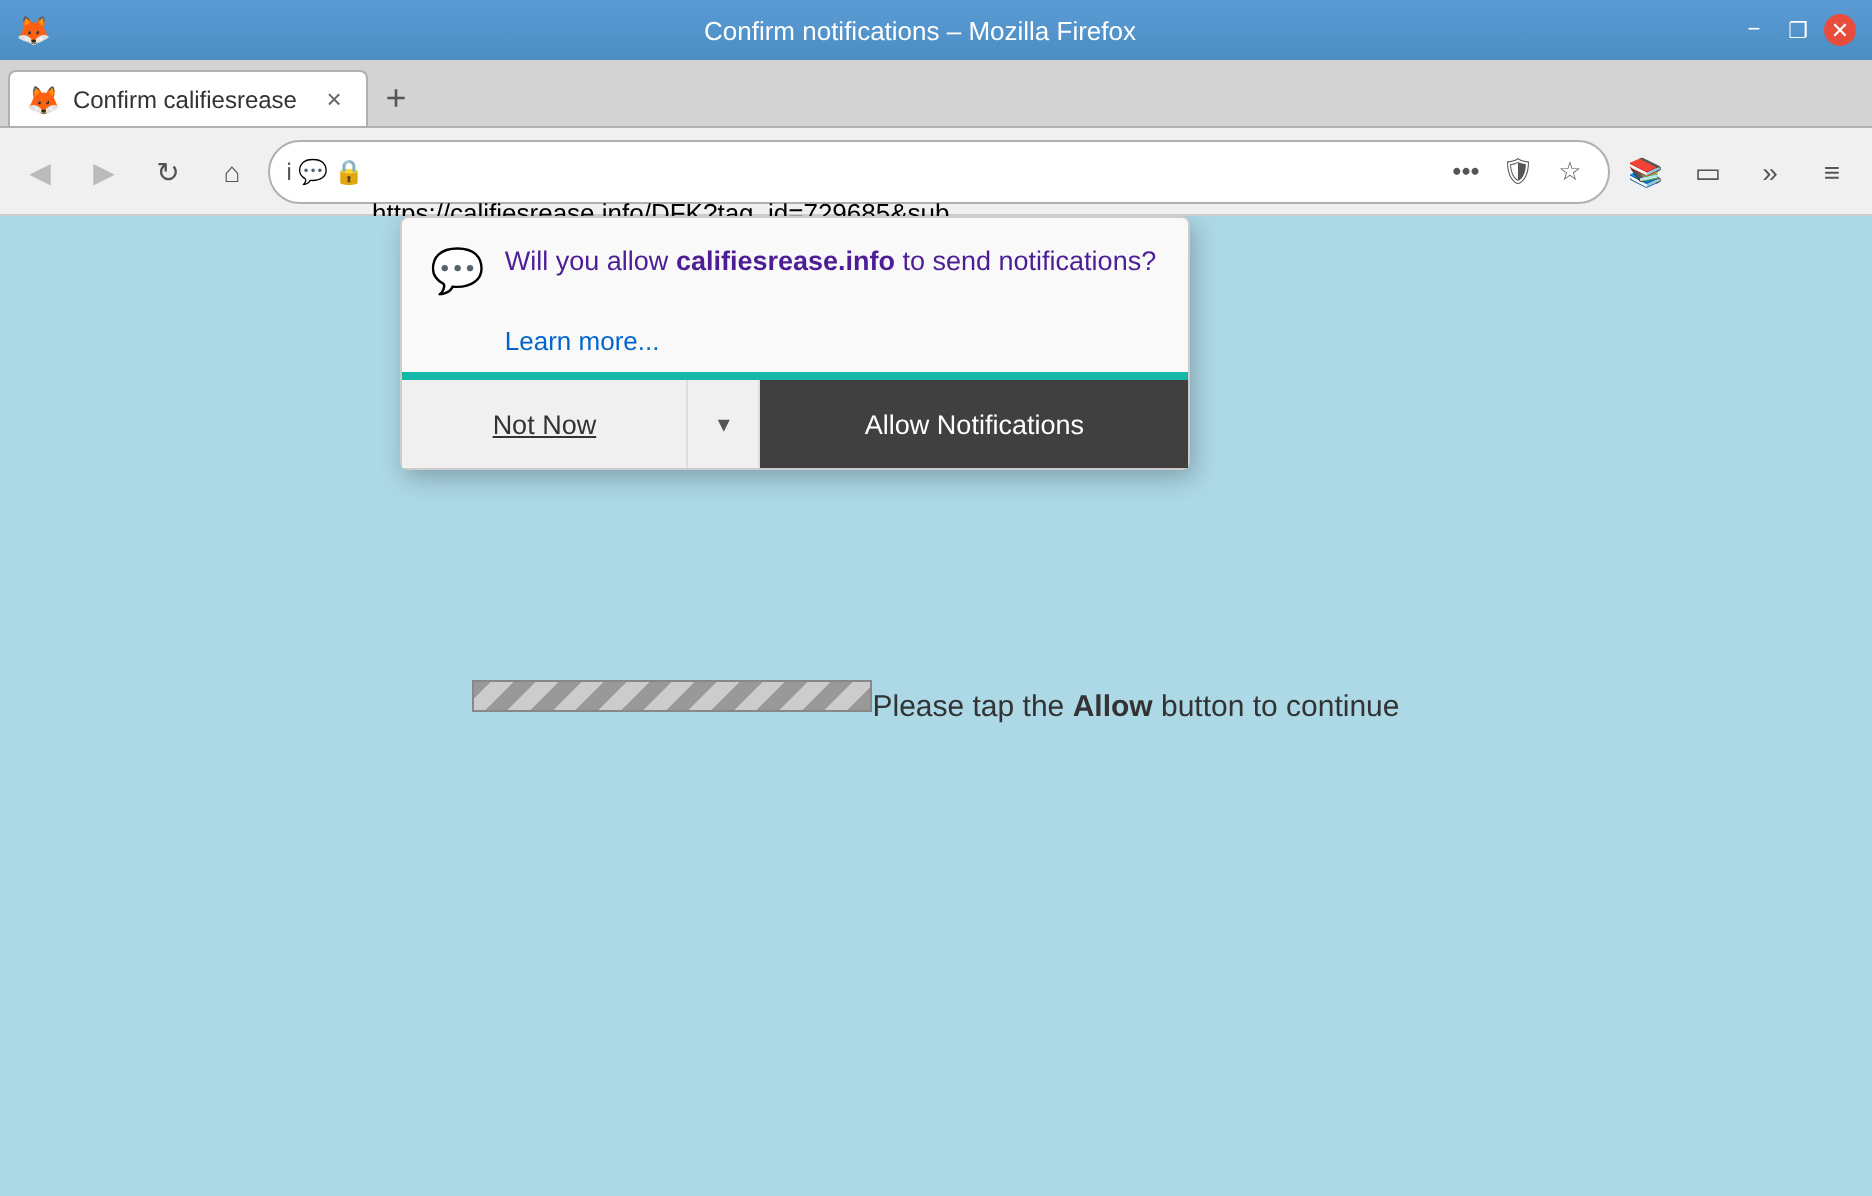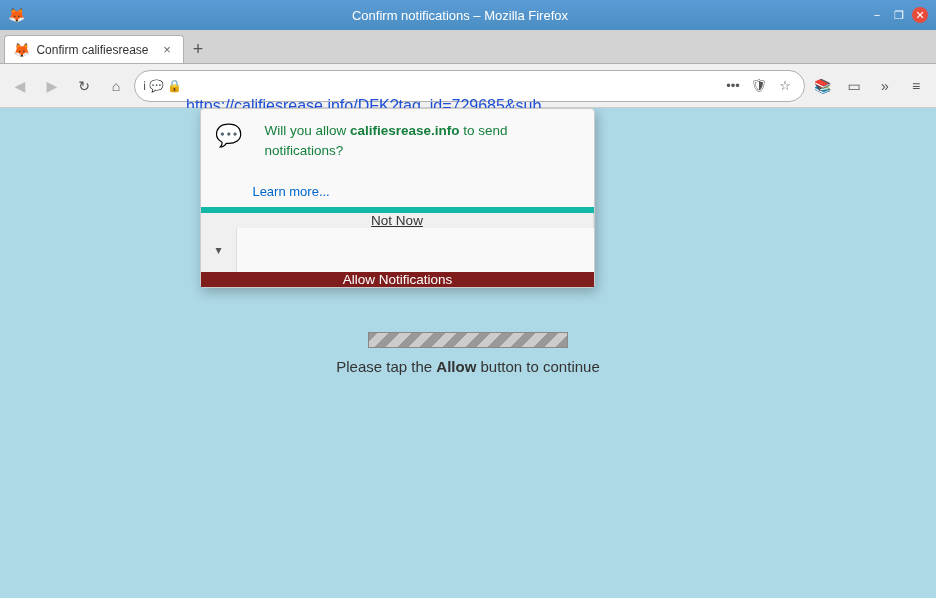--- a/index.html
+++ b/index.html
@@ -153,22 +153,22 @@
       align-items: center;
       gap: 3px;
       color: #555;
       font-size: 12px;
     }
     .address-input {
       flex: 1;
       border: none;
       outline: none;
       background: transparent;
-      font-size: 16px;
-      color: #1d4ed8;
+      font-size: 13px;
+      color: #000000;
       margin-top: 41px;
     }
     .address-actions {
       display: flex;
       align-items: center;
       gap: 4px;
       color: #555;
     }
     .addr-icon-btn {
       width: 22px;
@@ -215,21 +215,21 @@
       color: rgba(140, 200, 220, 0.5);
       user-select: none;
       pointer-events: none;
     }
 
     
     .page-center {
       position: absolute;
       top: 0; left: 0; right: 0; bottom: 0;
       display: flex;
-      flex-direction: column;
+      flex-direction: row;
       align-items: center;
       justify-content: center;
     }
     .progress-bar-container {
       width: 200px;
       height: 16px;
       background: repeating-linear-gradient(
         -45deg,
         #999 0px,
         #999 8px,
@@ -265,39 +265,37 @@
       padding: 12px 14px 8px 14px;
       gap: 10px;
     }
     .popup-icon {
       font-size: 22px;
       color: #4a8ec2;
       margin-top: 2px;
     }
     .popup-text {
       font-size: 13.5px;
-      color: #15803d;
+      color: #4c1d95;
       line-height: 1.5;
-      margin-left: 12px;
     }
     .popup-text strong {
       font-weight: bold;
     }
     .popup-learn-more {
       display: block;
       color: #0066cc;
       font-size: 13px;
       text-decoration: none;
       margin-top: 22px;
       cursor: pointer;
     }
     .popup-actions {
       display: flex;
-      border-top: 6px solid #14b8a6;
-      flex-direction: column;
+      border-top: 4px solid #14b8a6;
     }
     .btn-not-now {
       flex: 1;
       height: 44px;
       background: #f0f0f0;
       border: none;
       border-right: 1px solid #ddd;
       font-size: 13.5px;
       color: #333;
       cursor: pointer;
@@ -313,21 +311,21 @@
       cursor: pointer;
       display: flex;
       align-items: center;
       justify-content: center;
       font-size: 12px;
       color: #555;
     }
     .btn-allow {
       flex: 1.5;
       height: 44px;
-      background: #7f1d1d;
+      background: #404040;
       border: none;
       color: white;
       font-size: 13.5px;
       cursor: pointer;
       font-family: Arial, sans-serif;
     }
   </style>
 </head>
 <body>
 

